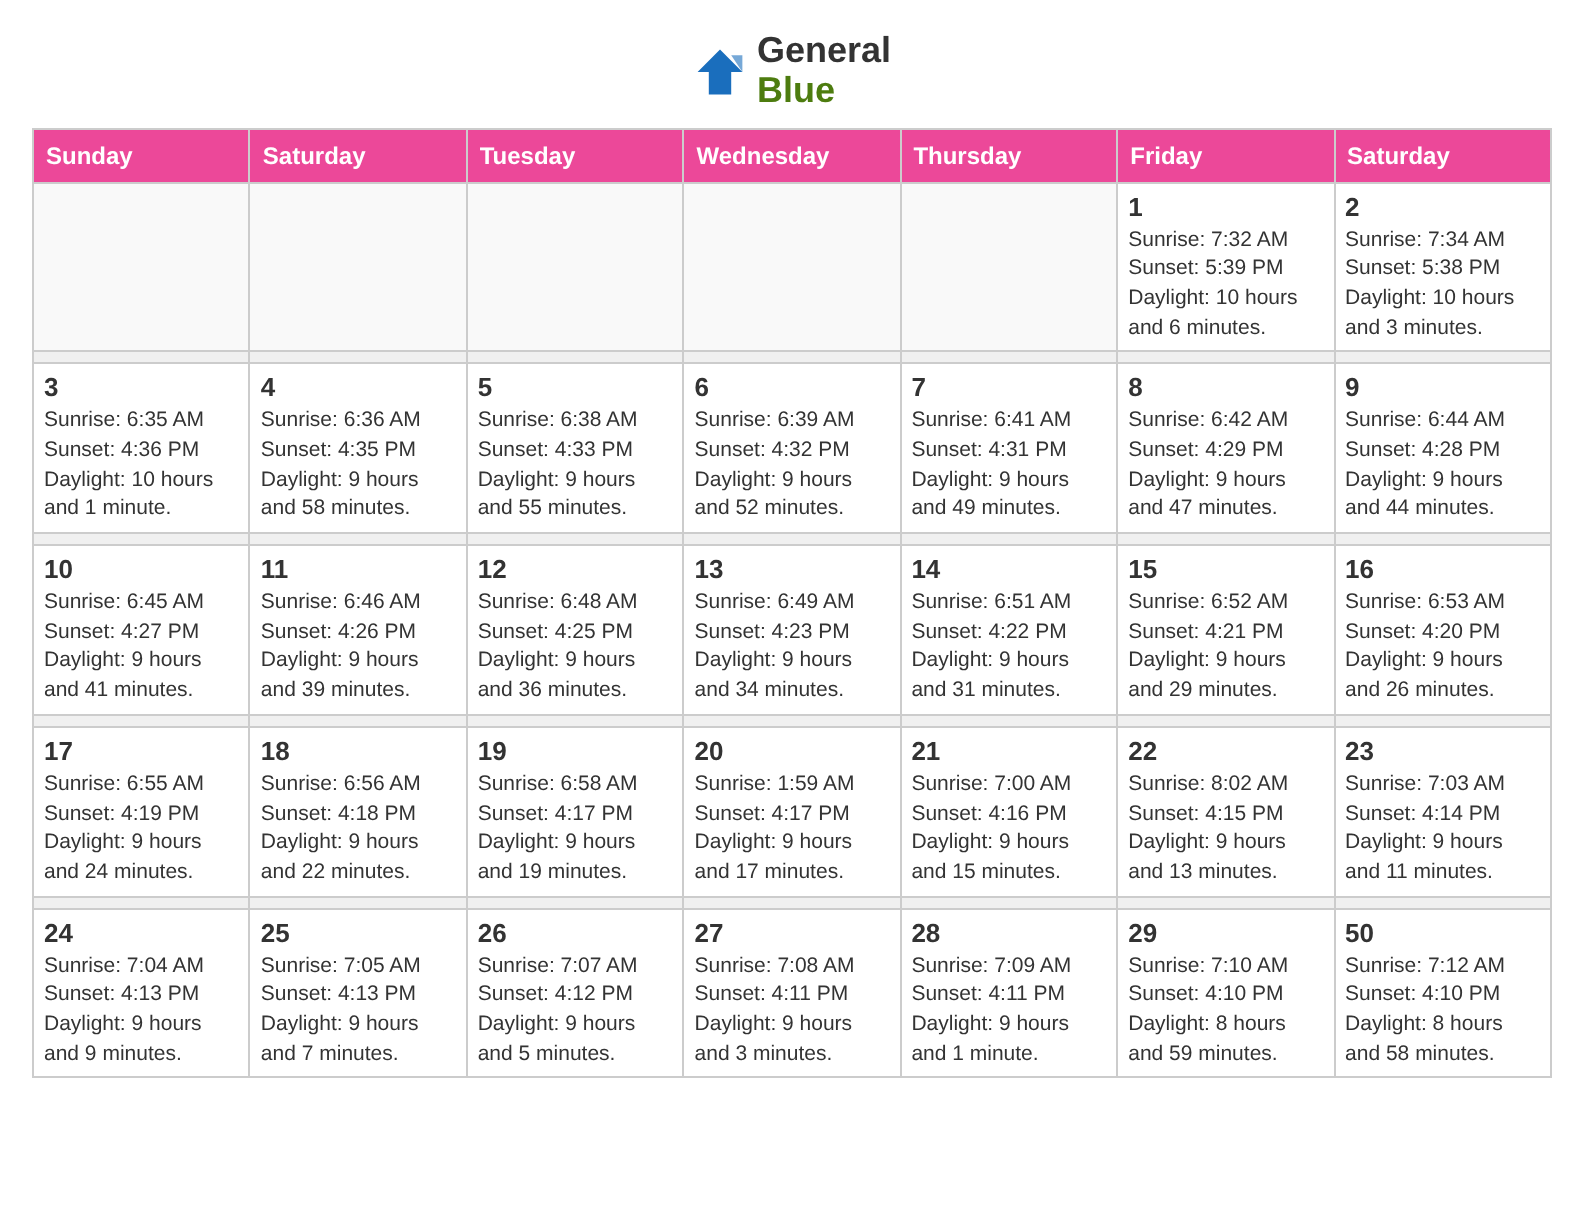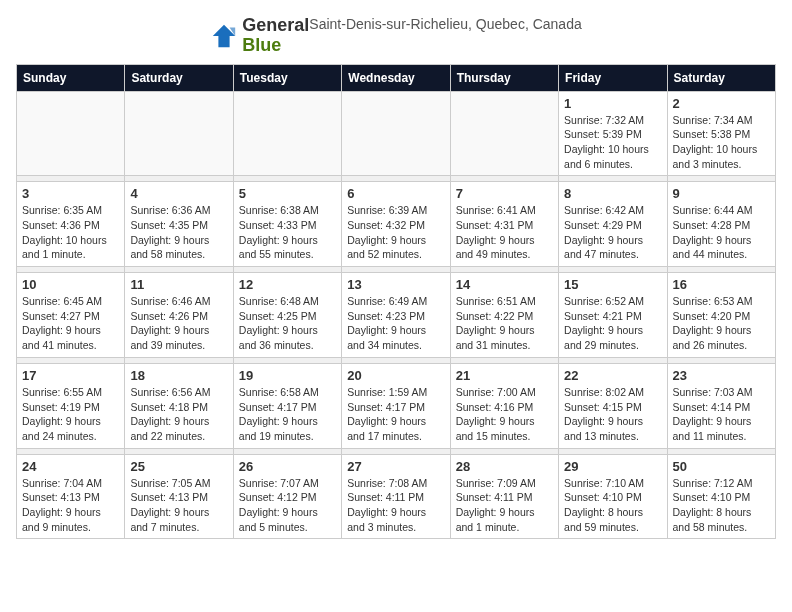--- a/index.html
+++ b/index.html
@@ -43,21 +43,21 @@
     .subtitle {
       font-size: 14px;
       color: #555;
     }
     .calendar {
       width: 100%;
       border-collapse: collapse;
       font-size: 11px;
     }
     .calendar th {
-      background: #0f172a;
+      background: #ec4899;
       color: #fff;
       text-align: left;
       padding: 6px 6px;
       font-size: 12px;
       font-weight: bold;
       border: 1px solid #ccc;
     }
     .calendar td {
       border: 1px solid #ccc;
       vertical-align: top;
@@ -96,21 +96,20 @@
     <svg class="logo-icon" viewBox="0 0 40 40">
       <polygon points="20,4 36,20 28,20 28,36 12,36 12,20 4,20" fill="#1a6ebd"></polygon>
       <polygon points="28,8 36,8 36,20" fill="#1a6ebd" opacity="0.6"></polygon>
     </svg>
     <div class="logo-text">
       <span class="logo-general">General</span><br>
       <span class="logo-blue">Blue</span>
     </div>
   </div>
   <div class="title-block">
-    <div class="subtitle">Saint-Denis-sur-Richelieu, Quebec, Canada</div>
   </div>
 </div>
 
 <table class="calendar">
   <thead>
     <tr id="weekday-header">
         <th>Sunday</th>
         <th>Saturday</th>
         <th>Tuesday</th>
         <th>Wednesday</th>

